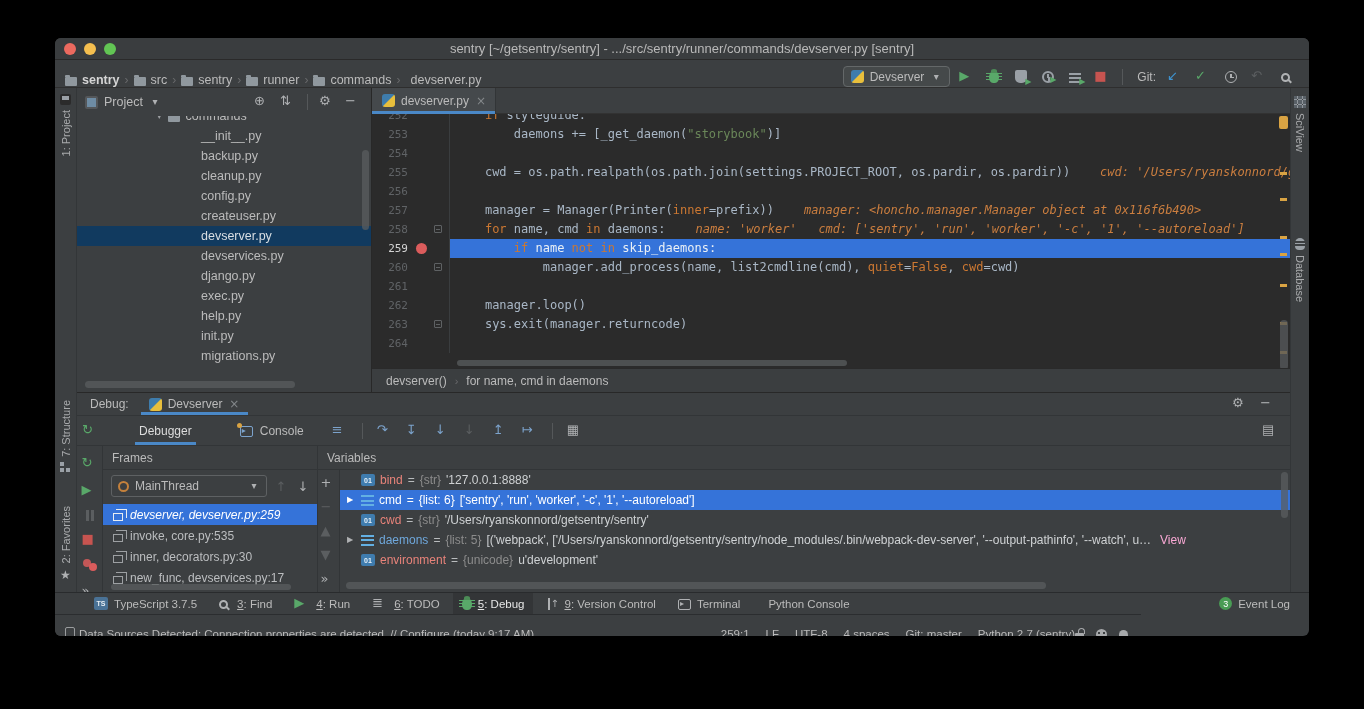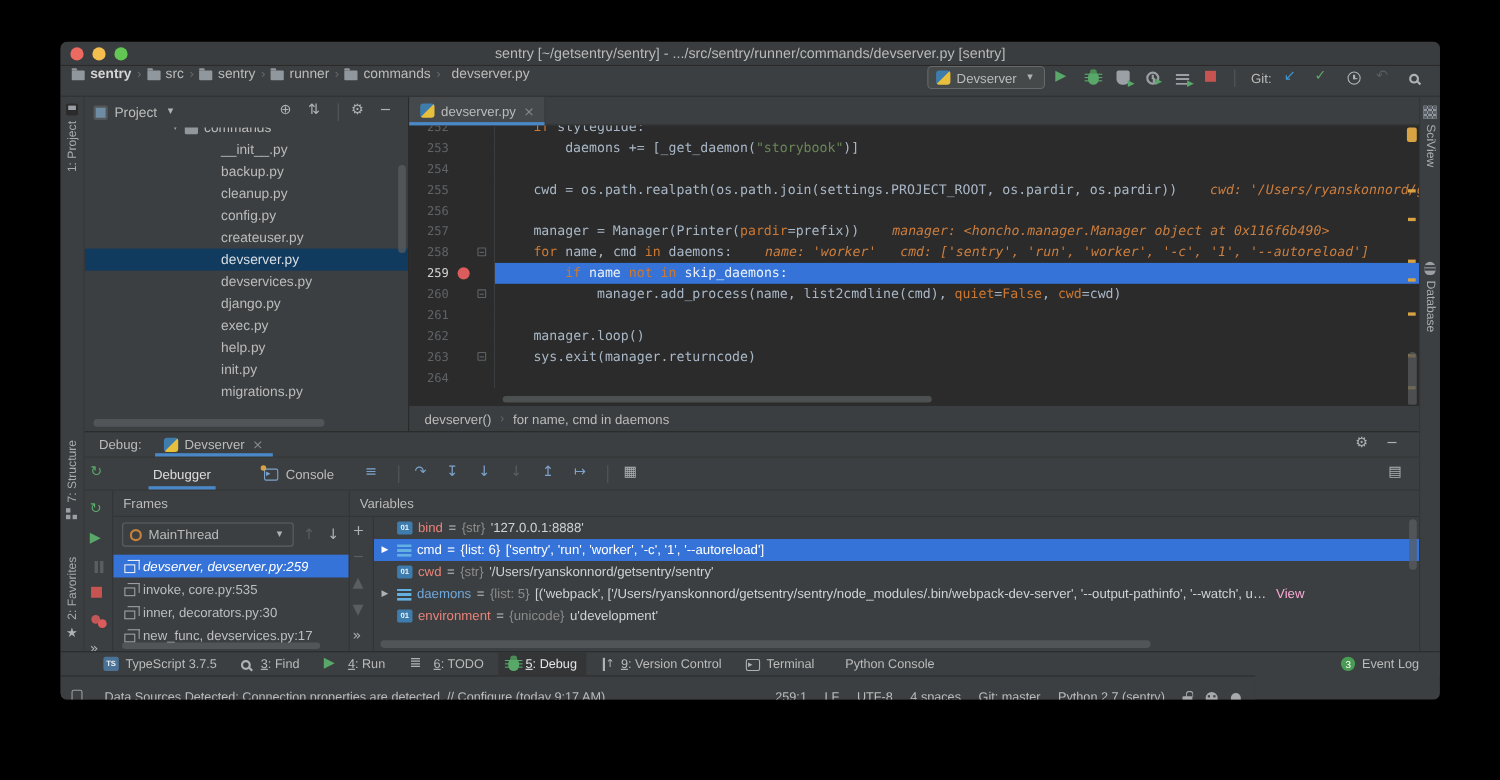--- a/index.html
+++ b/index.html
@@ -70,21 +70,21 @@
   .ic-star{color:#AFB1B3;font-family:"DejaVu Sans";font-size:12px;}
 
   
   .titlebar{position:absolute;left:0;top:0;width:1254px;height:22px;background:#3A3D3F;border-bottom:1px solid #2A2A2A;display:flex;align-items:center;}
   .traffic{display:flex;gap:8px;padding-left:9px;position:absolute;}
   .traffic span{width:12px;height:12px;border-radius:50%;display:block;}
   .tl-close{background:#EC6A5F}.tl-min{background:#F5BF4F}.tl-zoom{background:#62C554}
   .title-text{flex:1;text-align:center;font-size:13px;color:#B9B9B9;white-space:nowrap;overflow:hidden;}
 
   
-  .toolbar{position:absolute;left:0;top:22px;width:1254px;height:28px;background:#3C3F41;border-bottom:1px solid #2E2E2E;display:flex;align-items:flex-start;padding:0 12px 0 10px;}
+  .toolbar{position:absolute;left:0;top:22px;width:1254px;height:28px;background:#3C3F41;border-bottom:1px solid #2E2E2E;display:flex;align-items:flex-end;padding:0 12px 0 10px;}
   .breadcrumbs{display:flex;align-items:center;gap:5px;flex:1;overflow:hidden;}
   .crumb{display:flex;align-items:center;gap:5px;font-size:12.5px;color:#BBBBBB;cursor:default;}
   .crumb.bold .crumb-label{font-weight:bold;color:#D5D5D5;}
   .crumb-sep{color:#68696B;font-size:12px;}
   .toolbar-right{display:flex;align-items:center;gap:7px;}
   .run-combo{display:flex;align-items:center;gap:6px;height:21px;padding:0 7px;border:1px solid #646869;border-radius:4px;background:#45494A;font-size:12px;color:#BBBBBB;}
   .tsep{width:1px;height:16px;background:#55585A;margin:0 3px;}
   .tbtn{display:inline-flex;align-items:center;justify-content:center;width:20px;height:20px;}
   .git-label{font-size:12px;color:#BBBBBB;margin:0 2px 0 4px;}
 
@@ -172,21 +172,21 @@
   .vlink{color:#f9a8d4;margin-left:4px;}
   .caret-slot{width:12px;flex:none;display:inline-flex;justify-content:center;}
 
   
   .bottombar{position:absolute;left:0;top:554px;width:1254px;height:22px;background:#3C3F41;border-top:1px solid #292B2D;display:flex;align-items:flex-start;padding:0 10px 0 30px;gap:4px;}
   .bb-item{display:flex;align-items:center;gap:6px;height:100%;padding:0 9px;font-size:11.5px;color:#BBBBBB;}
   .bb-item.active{background:#333537;color:#E6E6E6;}
   .bb-item u{text-decoration:underline;}
   .bottombar .spacer{flex:1}
   .event-badge{width:13px;height:13px;border-radius:50%;background:#499C54;color:#fff;font-size:9px;display:inline-flex;align-items:center;justify-content:center;}
-  .statusbar{position:absolute;left:0;top:576px;width:1086px;height:22px;background:#3C3F41;border-top:1px solid #2B2D2F;display:flex;align-items:center;padding:16px 12px 0 10px;font-size:11.5px;color:#BBBBBB;gap:16px;}
+  .statusbar{position:absolute;left:0;top:576px;width:1086px;height:22px;background:#3C3F41;border-top:1px solid #2B2D2F;display:flex;align-items:center;padding:16px 12px 0 10px;font-size:11.5px;color:#BBBBBB;}
   .status-msg{flex:1;white-space:nowrap;overflow:hidden;margin-left:4px;}
   .sb-items{display:flex;align-items:center;gap:16px;}
   .sb-icons{display:flex;align-items:center;gap:12px;}
 </style>
 </head>
 <body>
 
 <div class="window">
 
   <div class="titlebar">
@@ -395,21 +395,21 @@
         <span class="g close">×</span>
       </div>
     </div>
     <div class="code-area">
       <div class="code-inner" id="code-inner">
           <div class="code-line"><div class="gut"><span class="num">252</span></div><div class="codetxt"><span class="t">    </span><span class="k">if</span><span class="t"> styleguide:</span></div></div>
           <div class="code-line"><div class="gut"><span class="num">253</span></div><div class="codetxt"><span class="t">        </span><span class="t">daemons += [_get_daemon(</span><span class="s">"storybook"</span><span class="t">)]</span></div></div>
           <div class="code-line"><div class="gut"><span class="num">254</span></div><div class="codetxt"></div></div>
           <div class="code-line"><div class="gut"><span class="num">255</span></div><div class="codetxt"><span class="t">    </span><span class="t">cwd = os.path.realpath(os.path.join(settings.PROJECT_ROOT, os.pardir, os.pardir))</span><span class="hint">cwd: '/Users/ryanskonnord/getsen</span></div></div>
           <div class="code-line"><div class="gut"><span class="num">256</span></div><div class="codetxt"></div></div>
-          <div class="code-line"><div class="gut"><span class="num">257</span></div><div class="codetxt"><span class="t">    </span><span class="t">manager = Manager(Printer(</span><span class="k">pardir</span><span class="t">=prefix))</span><span class="hint">manager: &lt;honcho.manager.Manager object at 0x116f6b490&gt;</span></div></div>
+          <div class="code-line"><div class="gut"><span class="num">257</span></div><div class="codetxt"><span class="t">    </span><span class="t">manager = Manager(Printer(</span><span class="k">inner</span><span class="t">=prefix))</span><span class="hint">manager: &lt;honcho.manager.Manager object at 0x116f6b490&gt;</span></div></div>
           <div class="code-line"><div class="gut"><span class="num">258</span><span class="fold"></span></div><div class="codetxt"><span class="t">    </span><span class="k">for</span><span class="t"> name, cmd </span><span class="k">in</span><span class="t"> daemons:</span><span class="hint">name: 'worker'   cmd: ['sentry', 'run', 'worker', '-c', '1', '--autoreload']</span></div></div>
           <div class="code-line cur"><div class="gut"><span class="num">259</span><span class="bp"></span></div><div class="codetxt"><span class="t">        </span><span class="k">if</span><span class="t"> name </span><span class="k">not in</span><span class="t"> skip_daemons:</span></div></div>
           <div class="code-line"><div class="gut"><span class="num">260</span><span class="fold"></span></div><div class="codetxt"><span class="t">            </span><span class="t">manager.add_process(name, list2cmdline(cmd), </span><span class="k">quiet</span><span class="t">=</span><span class="k">False</span><span class="t">, </span><span class="k">cwd</span><span class="t">=cwd)</span></div></div>
           <div class="code-line"><div class="gut"><span class="num">261</span></div><div class="codetxt"></div></div>
           <div class="code-line"><div class="gut"><span class="num">262</span></div><div class="codetxt"><span class="t">    </span><span class="t">manager.loop()</span></div></div>
           <div class="code-line"><div class="gut"><span class="num">263</span><span class="fold"></span></div><div class="codetxt"><span class="t">    </span><span class="t">sys.exit(manager.returncode)</span></div></div>
           <div class="code-line"><div class="gut"><span class="num">264</span></div><div class="codetxt"></div></div>
         </div>
     </div>
     <div class="stripe" id="stripe">

